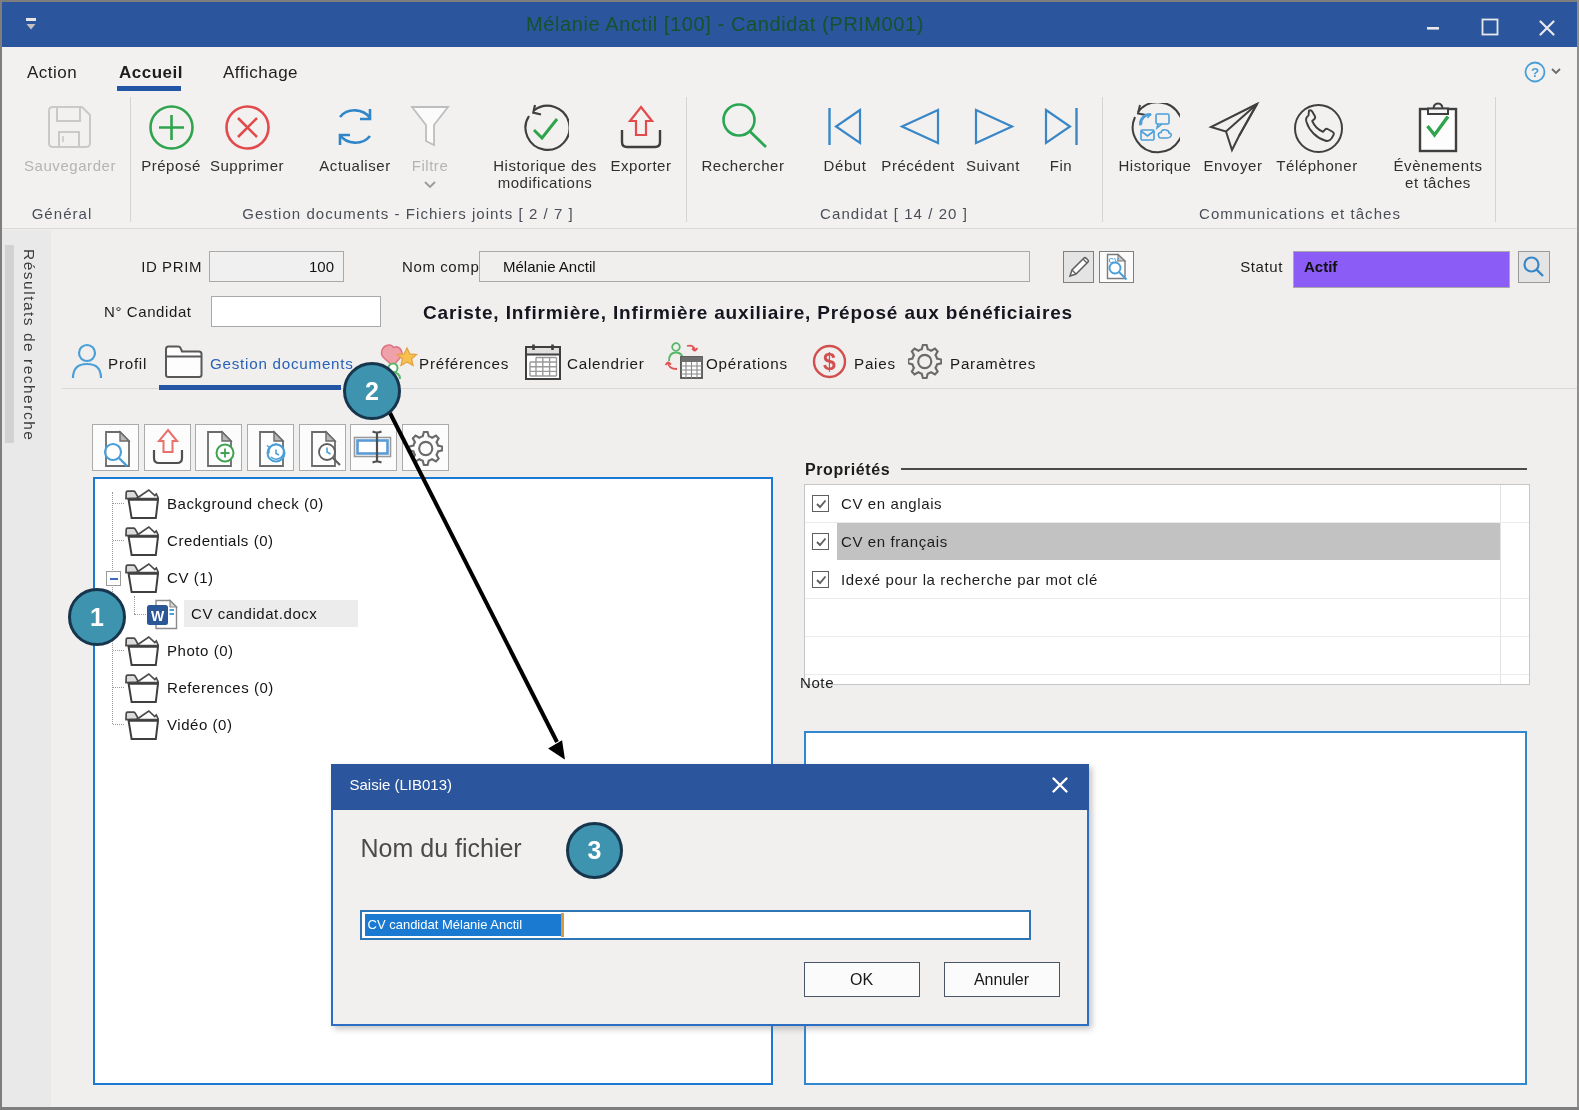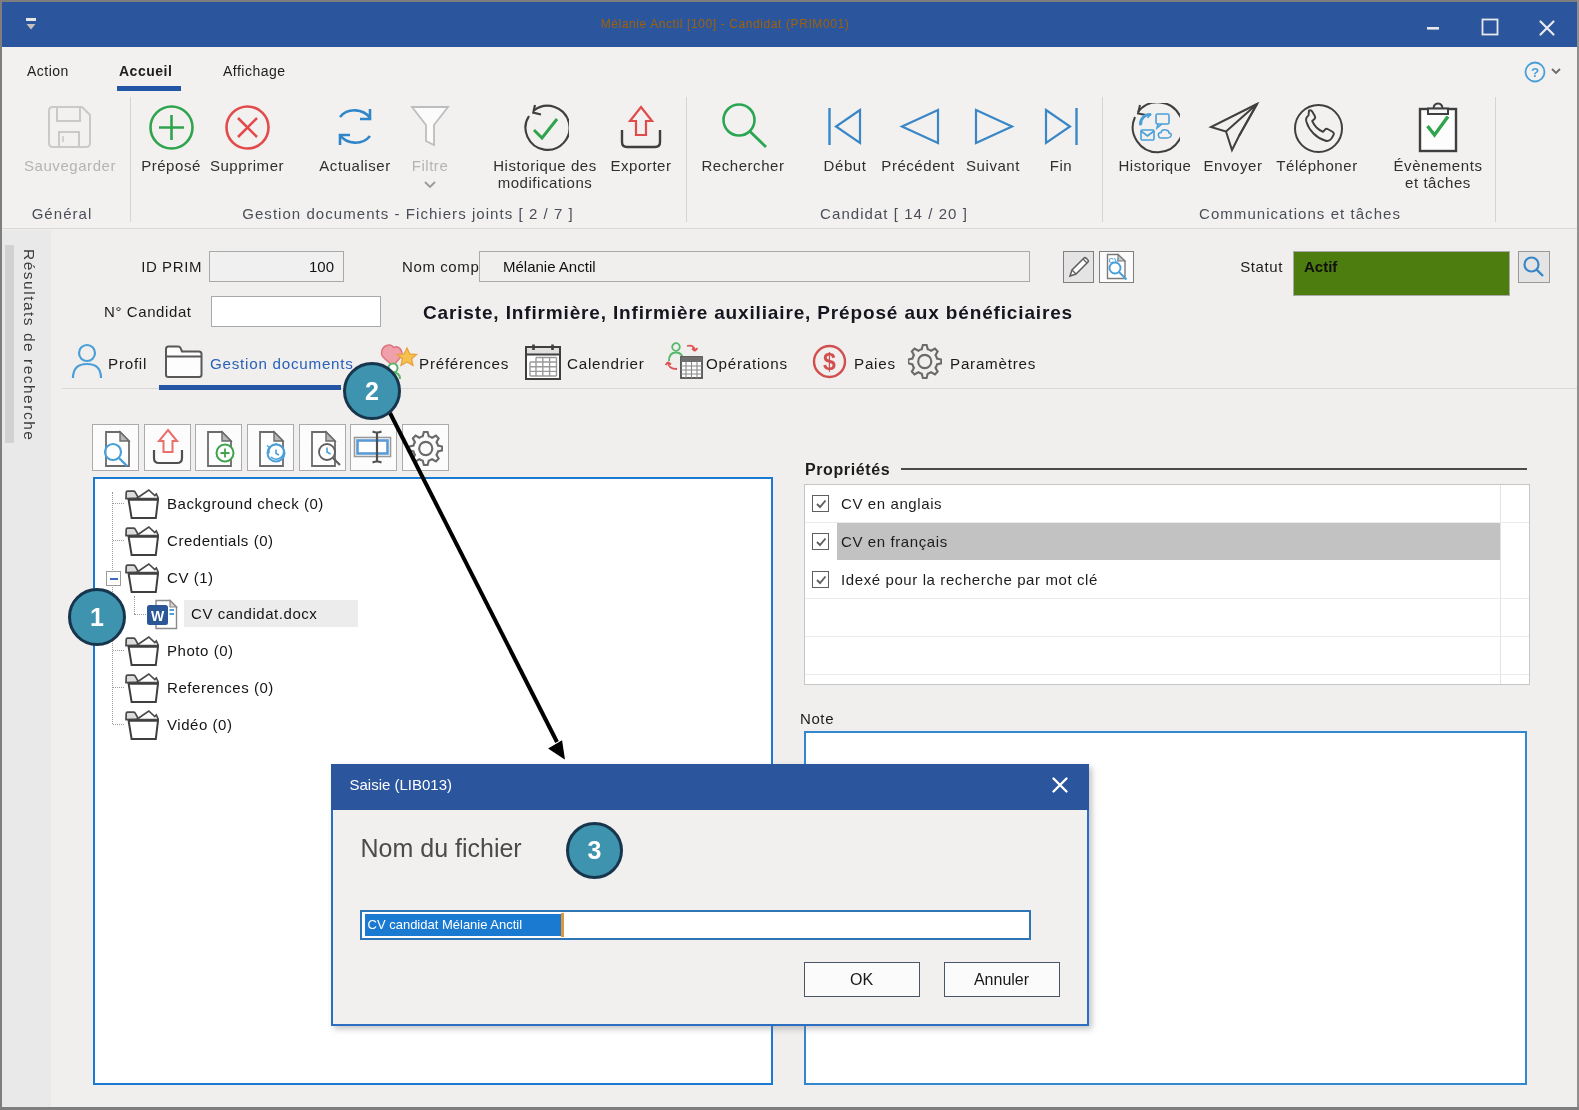--- a/index.html
+++ b/index.html
@@ -1,19 +1,19 @@
 <!DOCTYPE html>
 <html><head>
 <meta charset="utf-8">
 <style>
 * { margin:0; padding:0; box-sizing:border-box; }
 html,body { width:1579px; height:1110px; overflow:hidden; }
 body { font-family:"Liberation Sans", sans-serif; background:#f0efee; position:relative; }
 .ab { position:absolute; }
-.menuitem { position:absolute; top:63px; font-size:14px; color:#1d1d1d; letter-spacing:0.5px; }
+.menuitem { position:absolute; top:63px; font-size:17px; color:#1d1d1d; letter-spacing:0.5px; }
 .rbtn-label { position:absolute; font-size:15px; color:#2f2f2f; text-align:center; white-space:nowrap; line-height:16.5px; letter-spacing:0.55px; }
 .rgroup-label { position:absolute; top:205px; font-size:15px; color:#4a4e57; text-align:center; white-space:nowrap; letter-spacing:1.05px; }
 .rsep { position:absolute; top:97px; width:1px; height:125px; background:#d4d4d4; }
 .label { position:absolute; font-size:15px; color:#1c1c1c; white-space:nowrap; letter-spacing:0.6px; }
 .field { position:absolute; border:1px solid #a9a9a9; font-size:15px; color:#111; }
 .fbtn { position:absolute; border:1px solid #7f7f7f; }
 .tablabel { position:absolute; font-size:15.2px; color:#1b1b1b; white-space:nowrap; letter-spacing:0.75px; }
 .tbtn { position:absolute; top:424px; width:47px; height:47px; background:#fcfcfc; border:1px solid #ababab; }
 .titem { position:absolute; font-size:15px; color:#141414; white-space:nowrap; letter-spacing:0.55px; }
 .prow-sep { position:absolute; left:805px; width:724px; height:1px; background:#ebebeb; }
@@ -45,21 +45,21 @@
       </g>
 </defs>
 </svg>
 
 <div class="ab" style="left:0;top:0;width:1579px;height:2px;background:#7e7e7e;z-index:60"></div>
 <div class="ab" style="left:0;top:0;width:2px;height:1110px;background:#7e7e7e;z-index:60"></div>
 <div class="ab" style="left:1577px;top:0;width:2px;height:1110px;background:#8f8f8f;z-index:60"></div>
 <div class="ab" style="left:0;top:1107px;width:1579px;height:3px;background:#7e7e7e;z-index:60"></div>
 
 <div class="ab" style="left:0;top:2px;width:1579px;height:45px;background:#2b559c"></div>
-<div class="ab" style="left:0;top:2px;width:1450px;text-align:center;line-height:45px;color:#a16207;font-size:12px;letter-spacing:0.6px">Mélanie Anctil [100] - Candidat (PRIM001)</div>
+<div class="ab" style="left:0;top:2px;width:1450px;text-align:center;line-height:45px;color:#14532d;font-size:20px;letter-spacing:0.6px">Mélanie Anctil [100] - Candidat (PRIM001)</div>
 <svg class="icon" style="left:24px;top:17px" width="14" height="15" viewBox="0 0 14 15">
   <rect x="2" y="1" width="10" height="3" fill="#e8e6e3"></rect>
   <path d="M2.5 7 L11.5 7 L7 12.5 Z" fill="#c5c2bd"></path>
 </svg>
 <svg class="icon" style="left:1424px;top:24px" width="18" height="8" viewBox="0 0 18 8">
     <rect x="3" y="3" width="12" height="2.6" fill="#e9e9ec"></rect>
   </svg>
 <svg class="icon" style="left:1480px;top:17px" width="20" height="20" viewBox="0 0 20 20">
     <rect x="2.5" y="2.5" width="15" height="15" fill="none" stroke="#e9e9ec" stroke-width="1.8"></rect>
   </svg>
@@ -212,21 +212,21 @@
 </svg>
 <div class="fbtn" style="left:1099px;top:251px;width:35px;height:32px;background:#fbfbfb"></div>
 <svg class="icon" style="left:1104px;top:253px" width="27" height="28" viewBox="0 0 27 28">
   <path d="M3.5 1.5 L14 1.5 L21 8 L21 25.5 L3.5 25.5 Z" fill="#fff" stroke="#7b7b7b" stroke-width="1.4"></path>
   <path d="M14 1.5 L14 8 L21 8 Z" fill="#c9c9c9" stroke="#7b7b7b" stroke-width="1.1"></path>
   <text x="4.5" y="9.5" font-size="7.5" font-weight="bold" fill="#5aa7dc" font-family="Liberation Sans">CV</text>
   <circle cx="11" cy="15" r="5.5" fill="#fff" fill-opacity="0.75" stroke="#4a9fd8" stroke-width="1.9"></circle>
   <path d="M15 19 L22.5 26.5" stroke="#4a9fd8" stroke-width="2"></path>
 </svg>
 <div class="label" style="left:1236px;top:258px;width:47px;text-align:right">Statut</div>
-<div class="field" style="left:1293px;top:251px;width:217px;height:45px;background:#4d7c0f;line-height:29px;padding-left:10px;font-weight:bold">Actif</div>
+<div class="field" style="left:1293px;top:251px;width:217px;height:37px;background:#8b5cf6;line-height:29px;padding-left:10px;font-weight:bold">Actif</div>
 <div class="fbtn" style="left:1518px;top:251px;width:32px;height:32px;background:#e4e4e4;border-color:#999"></div>
 <svg class="icon" style="left:1523px;top:256px;stroke:#3a87c8" width="22" height="22" viewBox="0 0 22 22">
     <use href="#mag"></use>
   </svg>
 
 <div class="label" style="left:104px;top:303px;width:97px;text-align:left">N° Candidat</div>
 <div class="field" style="left:211px;top:296px;width:170px;height:31px;background:#fff"></div>
 <div class="label" style="left:423px;top:302px;font-size:19px;font-weight:bold;color:#15151f;letter-spacing:0.85px">Cariste, Infirmière, Infirmière auxiliaire, Préposé aux bénéficiaires</div>
 
 <svg class="icon" style="left:71px;top:343px" width="32" height="36" viewBox="0 0 32 36">
@@ -383,21 +383,21 @@
 <svg class="icon" style="left:814px;top:535px" width="14" height="14" viewBox="0 0 14 14">
     <path d="M3 7 L6 10 L11.5 3.5" fill="none" stroke="#606060" stroke-width="1.9"></path>
   </svg>
 <svg class="icon" style="left:814px;top:573px" width="14" height="14" viewBox="0 0 14 14">
     <path d="M3 7 L6 10 L11.5 3.5" fill="none" stroke="#606060" stroke-width="1.9"></path>
   </svg>
 <div class="label" style="left:841px;top:495px">CV en anglais</div>
 <div class="label" style="left:841px;top:533px">CV en français</div>
 <div class="label" style="left:841px;top:571px">Idexé pour la recherche par mot clé</div>
 
-<div class="label" style="left:800px;top:710px">Note</div>
+<div class="label" style="left:800px;top:674px">Note</div>
 <div class="ab" style="left:804px;top:731px;width:723px;height:354px;background:#fff;border:2px solid #3287cd"></div>
 
 <div class="ab" style="left:331px;top:764px;width:758px;height:262px;background:#f1f0ef;border:2.5px solid #2b6ec4;box-shadow:3px 3px 6px rgba(110,110,110,0.4)">
   <div class="ab" style="left:-2.5px;top:-2.5px;width:758px;height:46px;background:#2b559c"></div>
   <div class="ab" style="left:16.5px;top:9.5px;color:#fff;font-size:15px">Saisie (LIB013)</div>
   <svg class="icon" style="left:716.5px;top:8.5px" width="20" height="20" viewBox="0 0 20 20">
       <path d="M3.5 3.5 L16.5 16.5 M16.5 3.5 L3.5 16.5" stroke="#fff" stroke-width="2.4" stroke-linecap="round"></path>
     </svg>
   <div class="ab" style="left:27.5px;top:67.5px;font-size:25px;color:#4b4b49">Nom du fichier</div>
   <div class="ab" style="left:26.5px;top:143.5px;width:671px;height:30px;background:#fff;border:2px solid #2e75b6">

